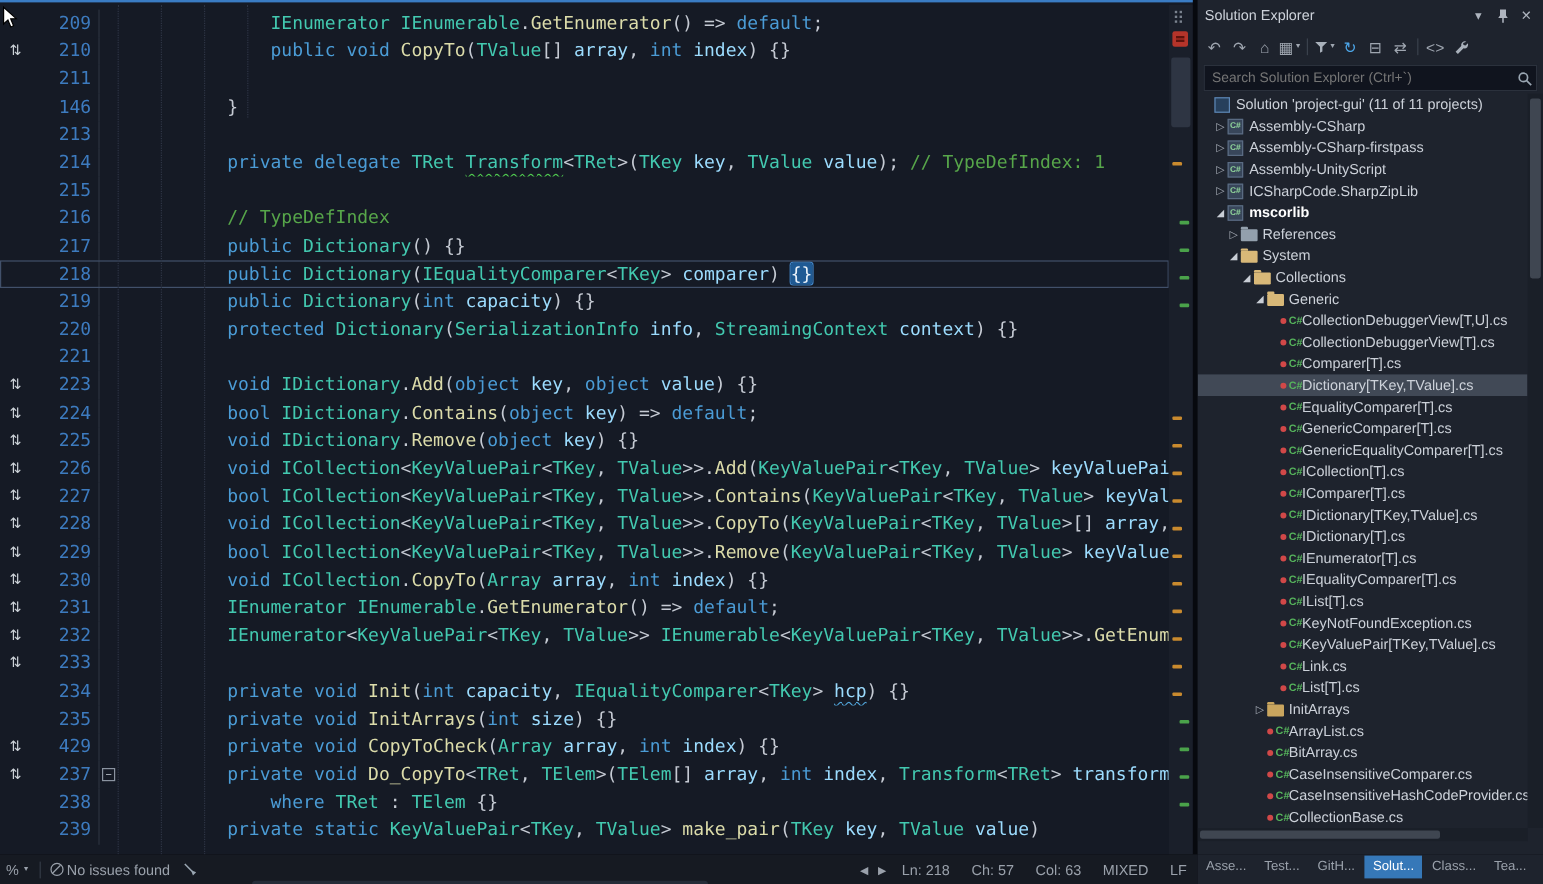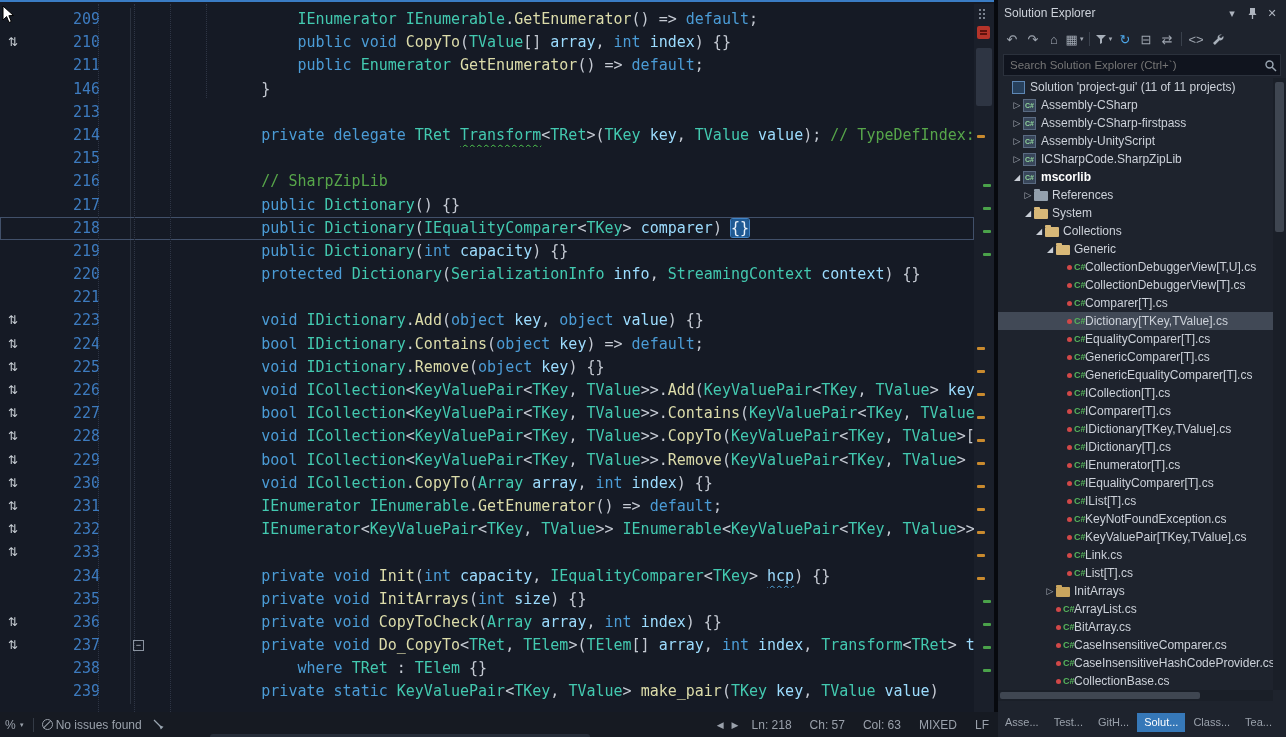--- a/index.html
+++ b/index.html
@@ -1,20 +1,20 @@
 <!DOCTYPE html>
 <html><head>
 <meta charset="utf-8">
 <style>
   html,body{margin:0;padding:0;width:1286px;height:737px;overflow:hidden;background:#07090e;
             font-family:"Liberation Sans",sans-serif;-webkit-font-smoothing:antialiased;}
   
   .editor{position:absolute;left:0;top:0;width:994px;height:712px;background:#151a25;border-top:2px solid #3a7cc4;box-sizing:border-box;overflow:hidden;}
   .code-lines{position:absolute;left:0;top:2px;right:20px;bottom:0;padding-top:4px;overflow:hidden;}
-  .code-line{display:flex;height:23.2px;line-height:23.2px;position:relative;gap:24px;}
+  .code-line{display:flex;height:23.2px;line-height:23.2px;position:relative;}
   .code-line.current::after{content:"";position:absolute;inset:0;border:1px solid #41506a;pointer-events:none;}
   .gmargin{width:26px;flex:none;text-align:center;color:#ccd2d8;font-size:12px;}
   .lnum{width:56px;flex:none;text-align:right;padding-right:6px;box-sizing:border-box;
         font-family:"DejaVu Sans Mono",monospace;font-size:15px;color:#3d7bbf;}
   .foldcol{width:16px;flex:none;border-left:1px solid #2b323f;position:relative;}
   .foldbox{position:absolute;left:2px;top:6px;width:11px;height:11px;border:1px solid #8a93a0;color:#c5ccd6;
            font-size:9px;line-height:9px;text-align:center;box-sizing:border-box;background:#151a25;}
   .ltext{flex:1;font-family:"DejaVu Sans Mono",monospace;font-size:15px;white-space:pre;overflow:hidden;}
   .tk-k{color:#4b9cd6}.tk-t{color:#43c9b0}.tk-m{color:#dcdcaa}.tk-p{color:#9cdcfe}
   .tk-c{color:#57a64a}.tk-d{color:#c5cad3}
@@ -100,21 +100,20 @@
       <div class="code-line">
         <span class="gmargin">⇅</span>
         <span class="lnum">210</span>
         <span class="foldcol"></span>
         <span class="ltext">              <span class="tk-k">public</span><span class="tk-d"> </span><span class="tk-k">void</span><span class="tk-d"> </span><span class="tk-m">CopyTo</span><span class="tk-d">(</span><span class="tk-t">TValue</span><span class="tk-d">[] </span><span class="tk-p">array</span><span class="tk-d">, </span><span class="tk-k">int</span><span class="tk-d"> </span><span class="tk-p">index</span><span class="tk-d">) {}</span></span>
       </div>
       <div class="code-line">
         <span class="gmargin"></span>
         <span class="lnum">211</span>
         <span class="foldcol"></span>
-        <span class="ltext">              <span class="tk-k">public</span><span class="tk-d"> </span><span class="tk-t">Enumerator</span><span class="tk-d"> </span><span class="tk-m">GetEnumerator</span><span class="tk-d">() =&gt; </span><span class="tk-k">default</span><span class="tk-d">;</span></span>
       </div>
       <div class="code-line">
         <span class="gmargin"></span>
         <span class="lnum">146</span>
         <span class="foldcol"></span>
         <span class="ltext">          <span class="tk-d">}</span></span>
       </div>
       <div class="code-line">
         <span class="gmargin"></span>
         <span class="lnum">213</span>
@@ -130,21 +129,21 @@
       <div class="code-line">
         <span class="gmargin"></span>
         <span class="lnum">215</span>
         <span class="foldcol"></span>
         <span class="ltext"></span>
       </div>
       <div class="code-line">
         <span class="gmargin"></span>
         <span class="lnum">216</span>
         <span class="foldcol"></span>
-        <span class="ltext">          <span class="tk-c">// SharpZipLib</span></span>
+        <span class="ltext">          <span class="tk-c">// TypeDefIndex</span></span>
       </div>
       <div class="code-line">
         <span class="gmargin"></span>
         <span class="lnum">217</span>
         <span class="foldcol"></span>
         <span class="ltext">          <span class="tk-k">public</span><span class="tk-d"> </span><span class="tk-t">Dictionary</span><span class="tk-d">() {}</span></span>
       </div>
       <div class="code-line current">
         <span class="gmargin"></span>
         <span class="lnum">218</span>
@@ -241,21 +240,21 @@
         <span class="ltext">          <span class="tk-k">private</span><span class="tk-d"> </span><span class="tk-k">void</span><span class="tk-d"> </span><span class="tk-m">Init</span><span class="tk-d">(</span><span class="tk-k">int</span><span class="tk-d"> </span><span class="tk-p">capacity</span><span class="tk-d">, </span><span class="tk-t">IEqualityComparer</span><span class="tk-d">&lt;</span><span class="tk-t">TKey</span><span class="tk-d">&gt; </span><span class="tk-pb">hcp</span><span class="tk-d">) {}</span></span>
       </div>
       <div class="code-line">
         <span class="gmargin"></span>
         <span class="lnum">235</span>
         <span class="foldcol"></span>
         <span class="ltext">          <span class="tk-k">private</span><span class="tk-d"> </span><span class="tk-k">void</span><span class="tk-d"> </span><span class="tk-m">InitArrays</span><span class="tk-d">(</span><span class="tk-k">int</span><span class="tk-d"> </span><span class="tk-p">size</span><span class="tk-d">) {}</span></span>
       </div>
       <div class="code-line">
         <span class="gmargin">⇅</span>
-        <span class="lnum">236</span>
+        <span class="lnum">429</span>
         <span class="foldcol"></span>
         <span class="ltext">          <span class="tk-k">private</span><span class="tk-d"> </span><span class="tk-k">void</span><span class="tk-d"> </span><span class="tk-m">CopyToCheck</span><span class="tk-d">(</span><span class="tk-t">Array</span><span class="tk-d"> </span><span class="tk-p">array</span><span class="tk-d">, </span><span class="tk-k">int</span><span class="tk-d"> </span><span class="tk-p">index</span><span class="tk-d">) {}</span></span>
       </div>
       <div class="code-line">
         <span class="gmargin">⇅</span>
         <span class="lnum">237</span>
         <span class="foldcol">
           <span class="foldbox">−</span>
         </span>
         <span class="ltext">          <span class="tk-k">private</span><span class="tk-d"> </span><span class="tk-k">void</span><span class="tk-d"> </span><span class="tk-m">Do_CopyTo</span><span class="tk-d">&lt;</span><span class="tk-t">TRet</span><span class="tk-d">, </span><span class="tk-t">TElem</span><span class="tk-d">&gt;(</span><span class="tk-t">TElem</span><span class="tk-d">[] </span><span class="tk-p">array</span><span class="tk-d">, </span><span class="tk-k">int</span><span class="tk-d"> </span><span class="tk-p">index</span><span class="tk-d">, </span><span class="tk-t">Transform</span><span class="tk-d">&lt;</span><span class="tk-t">TRet</span><span class="tk-d">&gt; </span><span class="tk-p">transform</span></span>

